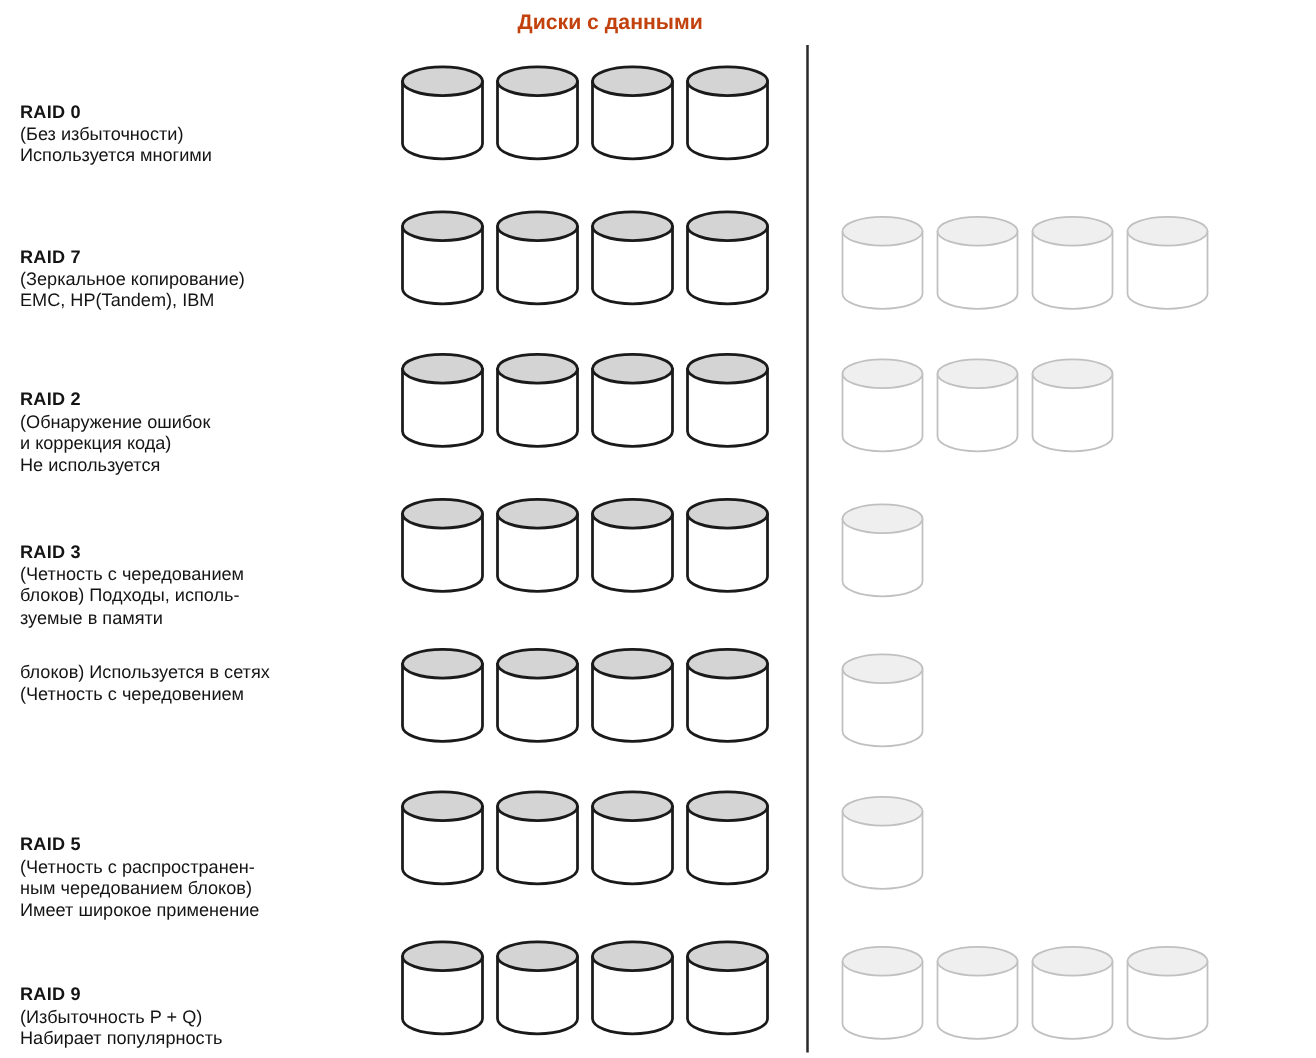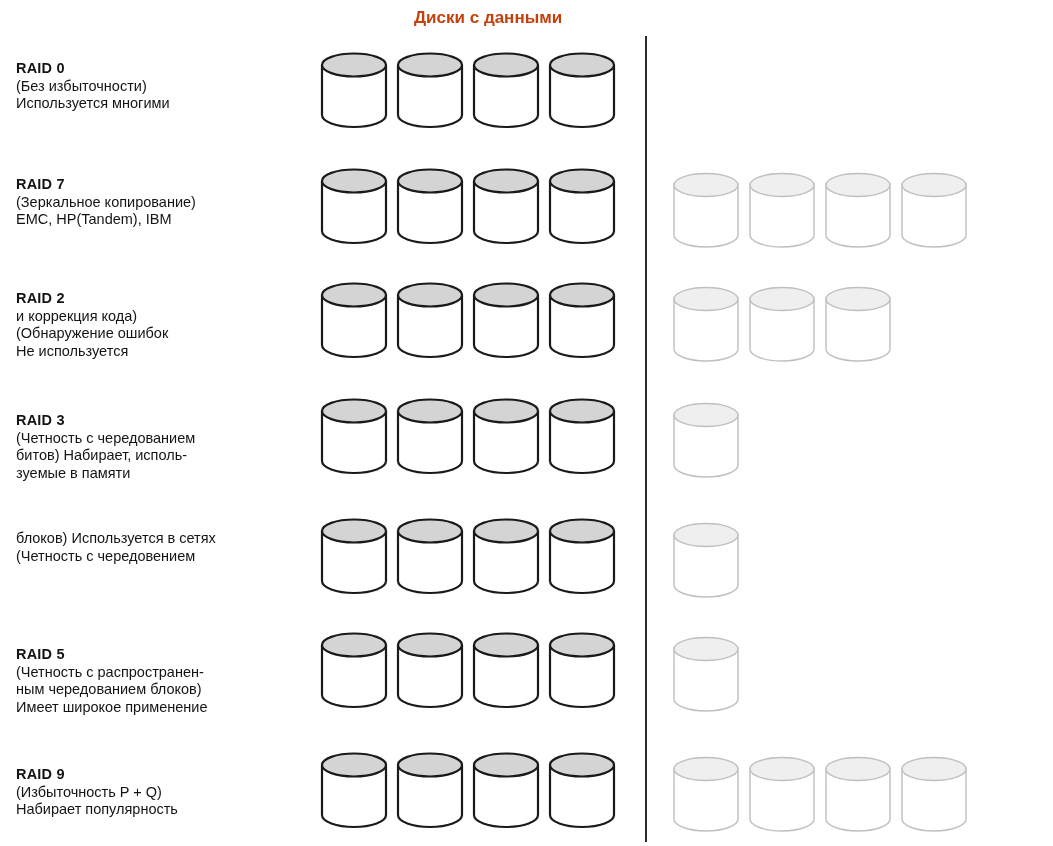--- a/index.html
+++ b/index.html
@@ -49,20 +49,21 @@
     left: 16px;
     width: 290px;
     font-size: 14.5px;
     font-weight: bold;
     line-height: 1.21;
     color: #141414;
   }
   .row-label .title {
     display: block;
     letter-spacing: 0.2px;
+    margin-top: 22px;
   }
   .row-label .desc {
     display: block;
     font-weight: normal;
   }
 
   
   .disk {
     position: absolute;
     width: 68px;
@@ -88,28 +89,28 @@
         <span class="desc">(Без избыточности)</span>
         <span class="desc">Используется многими</span>
       </div>
       <div class="row-label" style="top: 176px;">
         <span class="title">RAID 7</span>
         <span class="desc">(Зеркальное копирование)</span>
         <span class="desc">EMC, HP(Tandem), IBM</span>
       </div>
       <div class="row-label" style="top: 290px;">
         <span class="title">RAID 2</span>
+        <span class="desc">(Обнаружение ошибок</span>
         <span class="desc">и коррекция кода)</span>
-        <span class="desc">(Обнаружение ошибок</span>
         <span class="desc">Не используется</span>
       </div>
       <div class="row-label" style="top: 412px;">
         <span class="title">RAID 3</span>
         <span class="desc">(Четность с чередованием</span>
-        <span class="desc">битов) Набирает, исполь-</span>
+        <span class="desc">блоков) Подходы, исполь-</span>
         <span class="desc">зуемые в памяти</span>
       </div>
       <div class="row-label" style="top: 530px;">
         <span class="desc">блоков) Используется в сетях</span>
         <span class="desc">(Четность с чередовением</span>
       </div>
       <div class="row-label" style="top: 646px;">
         <span class="title">RAID 5</span>
         <span class="desc">(Четность с распространен-</span>
         <span class="desc">ным чередованием блоков)</span>

